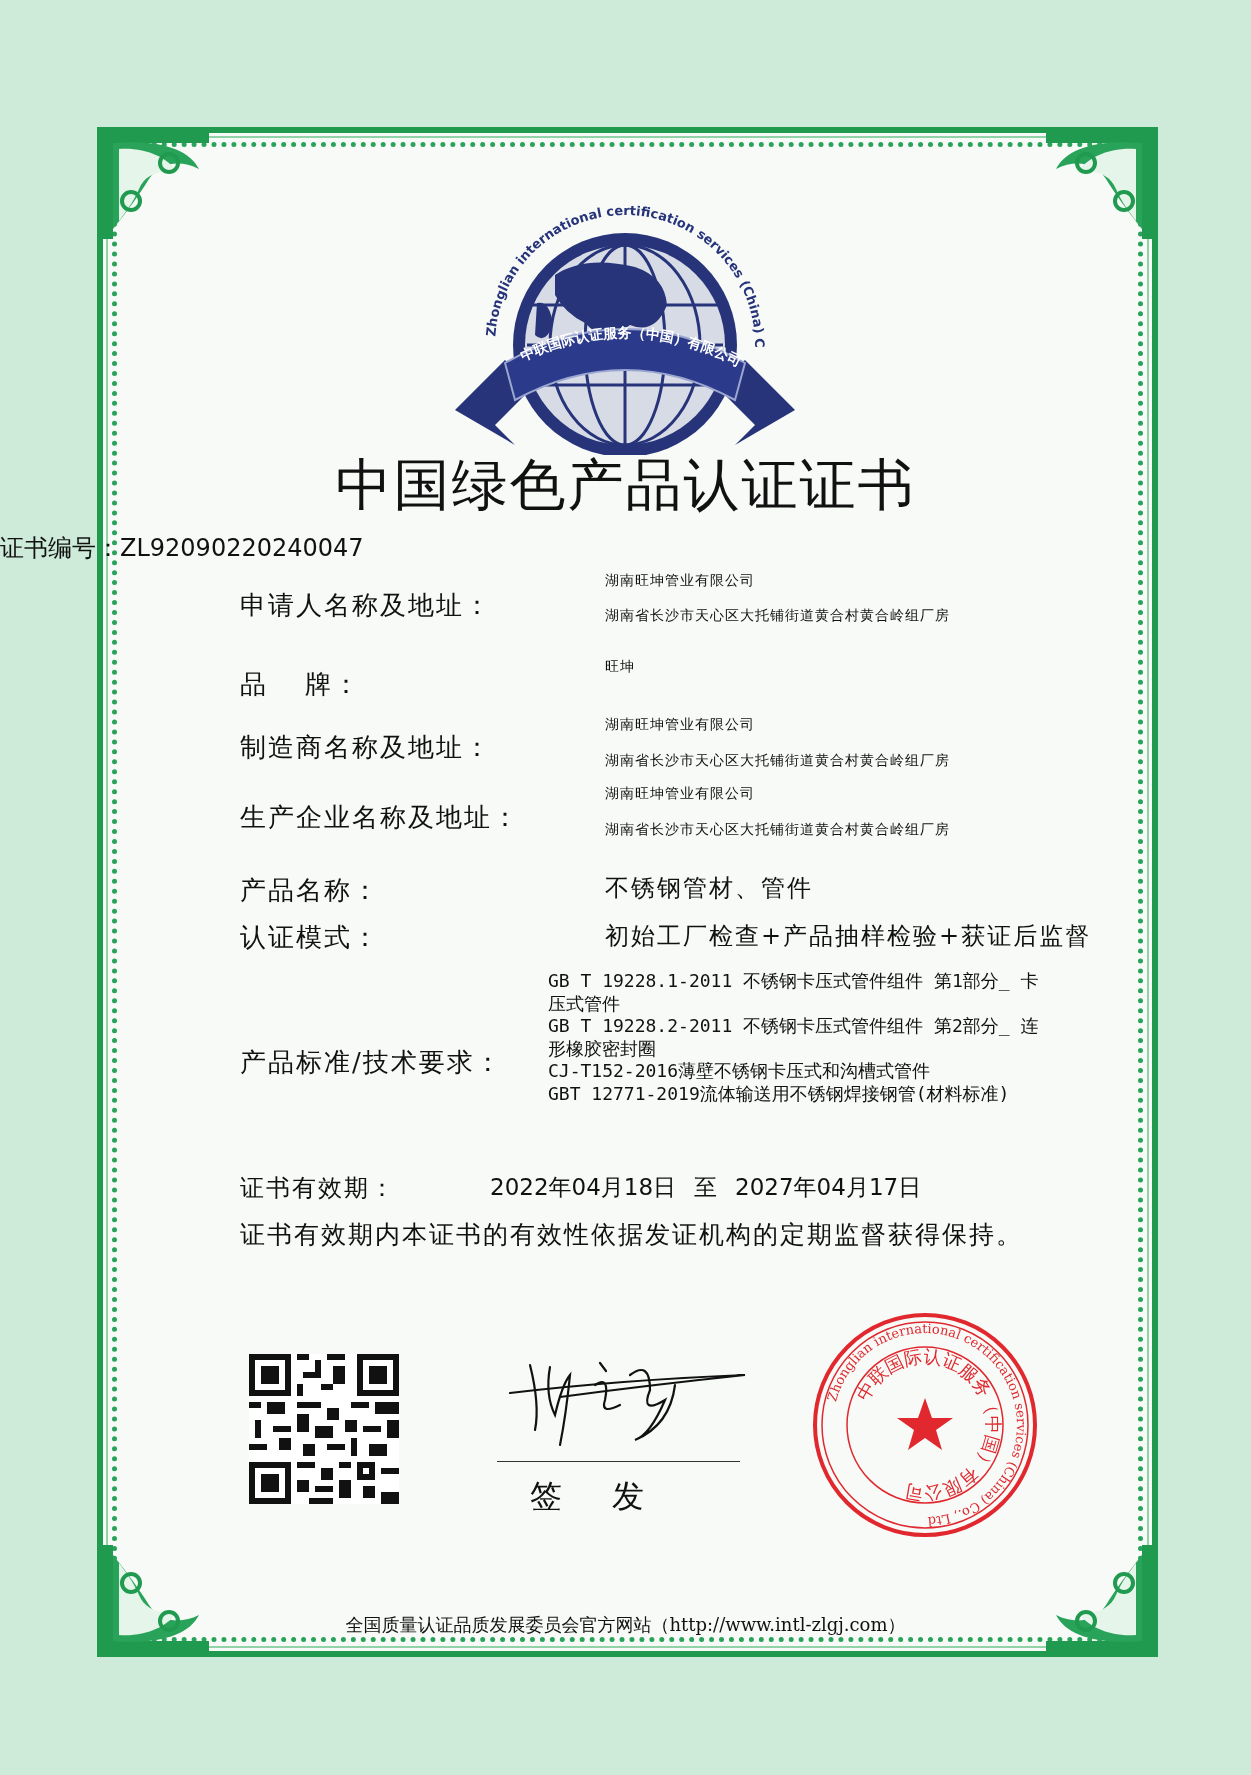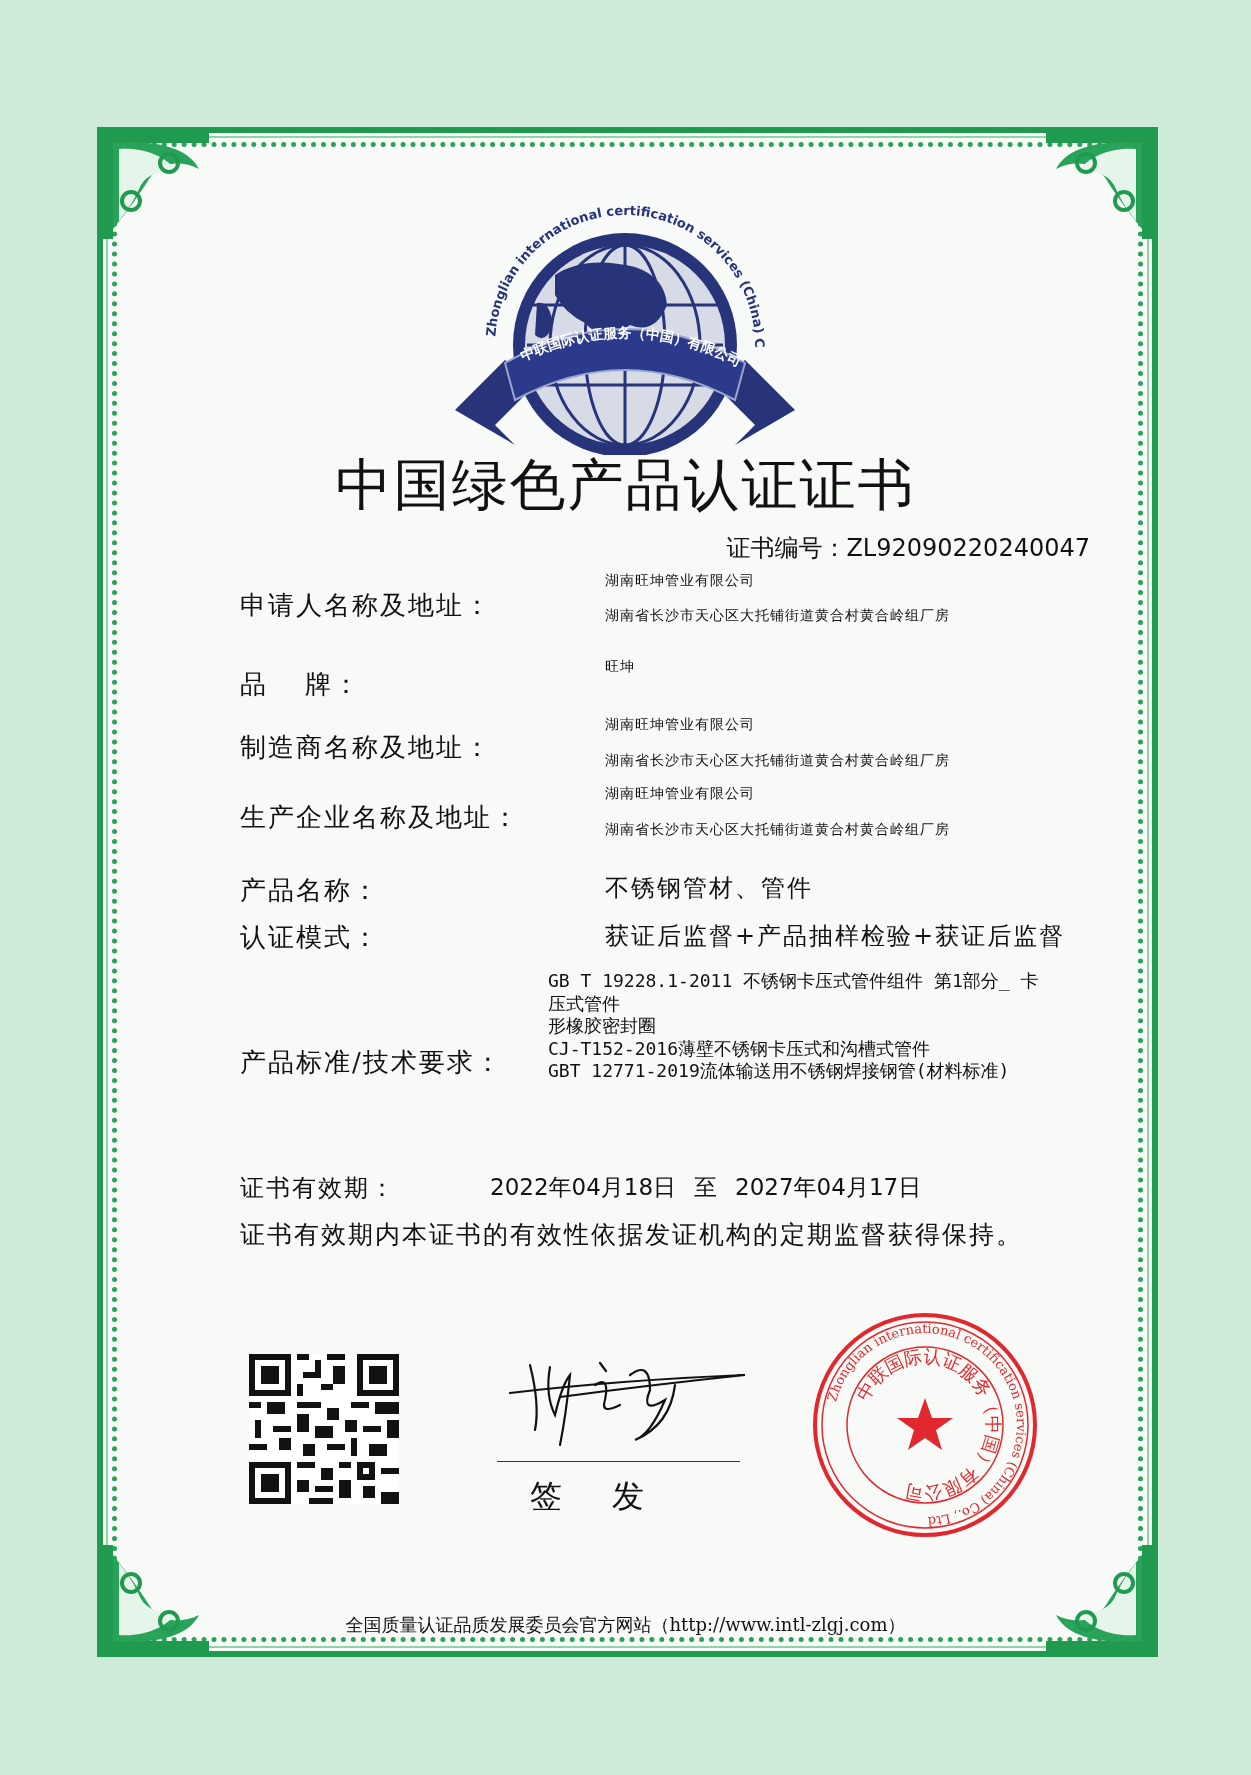--- a/index.html
+++ b/index.html
@@ -33,21 +33,21 @@
   .c-br { right: -4px; bottom: -4px; transform: scale(-1,-1); }
 
   .abs { position: absolute; }
   .logo { left: 435px; top: 195px; width: 380px; height: 260px; }
   .title {
     left: 0; width: 1251px; top: 448px; text-align: center;
     font-family: "DejaVu Sans", sans-serif; font-size: 56px; letter-spacing: 2px;
     color: #111;
   }
   .certno {
-    left: 0; width: 1090px; top: 532px; text-align: right;
+    left: 0; width: 1090px; top: 532px; text-align: left;
     font-size: 24px;
   }
   .certno .num { font-family: "DejaVu Sans", sans-serif; }
   .label { font-size: 26px; left: 240px; letter-spacing: 2px; }
   .val { font-size: 14px; left: 605px; letter-spacing: 1px; }
   .val-lg { font-size: 24px; left: 605px; letter-spacing: 2px; }
   .std {
     left: 548px; top: 970px; width: 565px;
     font-family: "DejaVu Sans Mono", "Liberation Mono", monospace;
     font-size: 18px; line-height: 22.5px;
@@ -154,26 +154,27 @@
 <div class="abs val" style="top:752px">湖南省长沙市天心区大托铺街道黄合村黄合岭组厂房</div>
 
 <div class="abs label" style="top:800px">生产企业名称及地址：</div>
 <div class="abs val" style="top:785px">湖南旺坤管业有限公司</div>
 <div class="abs val" style="top:821px">湖南省长沙市天心区大托铺街道黄合村黄合岭组厂房</div>
 
 <div class="abs label" style="top:873px">产品名称：</div>
 <div class="abs val-lg" style="top:872px">不锈钢管材、管件</div>
 
 <div class="abs label" style="top:920px">认证模式：</div>
-<div class="abs val-lg" style="top:920px">获证后监督+产品抽样检验+获证后监督</div>
+<div class="abs val-lg" style="top:920px">初始工厂检查+产品抽样检验+获证后监督</div>
 
 <div class="abs label" style="top:1045px">产品标准/技术要求：</div>
 <div class="abs std">
   <div>GB T 19228.1-2011 不锈钢卡压式管件组件 第1部分_ 卡</div>
   <div>压式管件</div>
+  <div>GB T 19228.2-2011 不锈钢卡压式管件组件 第2部分_ 连</div>
   <div>形橡胶密封圈</div>
   <div>CJ-T152-2016薄壁不锈钢卡压式和沟槽式管件</div>
   <div>GBT 12771-2019流体输送用不锈钢焊接钢管(材料标准)</div>
 </div>
 
 <div class="abs validity">证书有效期：</div>
 <div class="abs dates">
   <span>2022年04月18日</span><span>至</span><span>2027年04月17日</span>
 </div>
 <div class="abs note">证书有效期内本证书的有效性依据发证机构的定期监督获得保持。</div>

